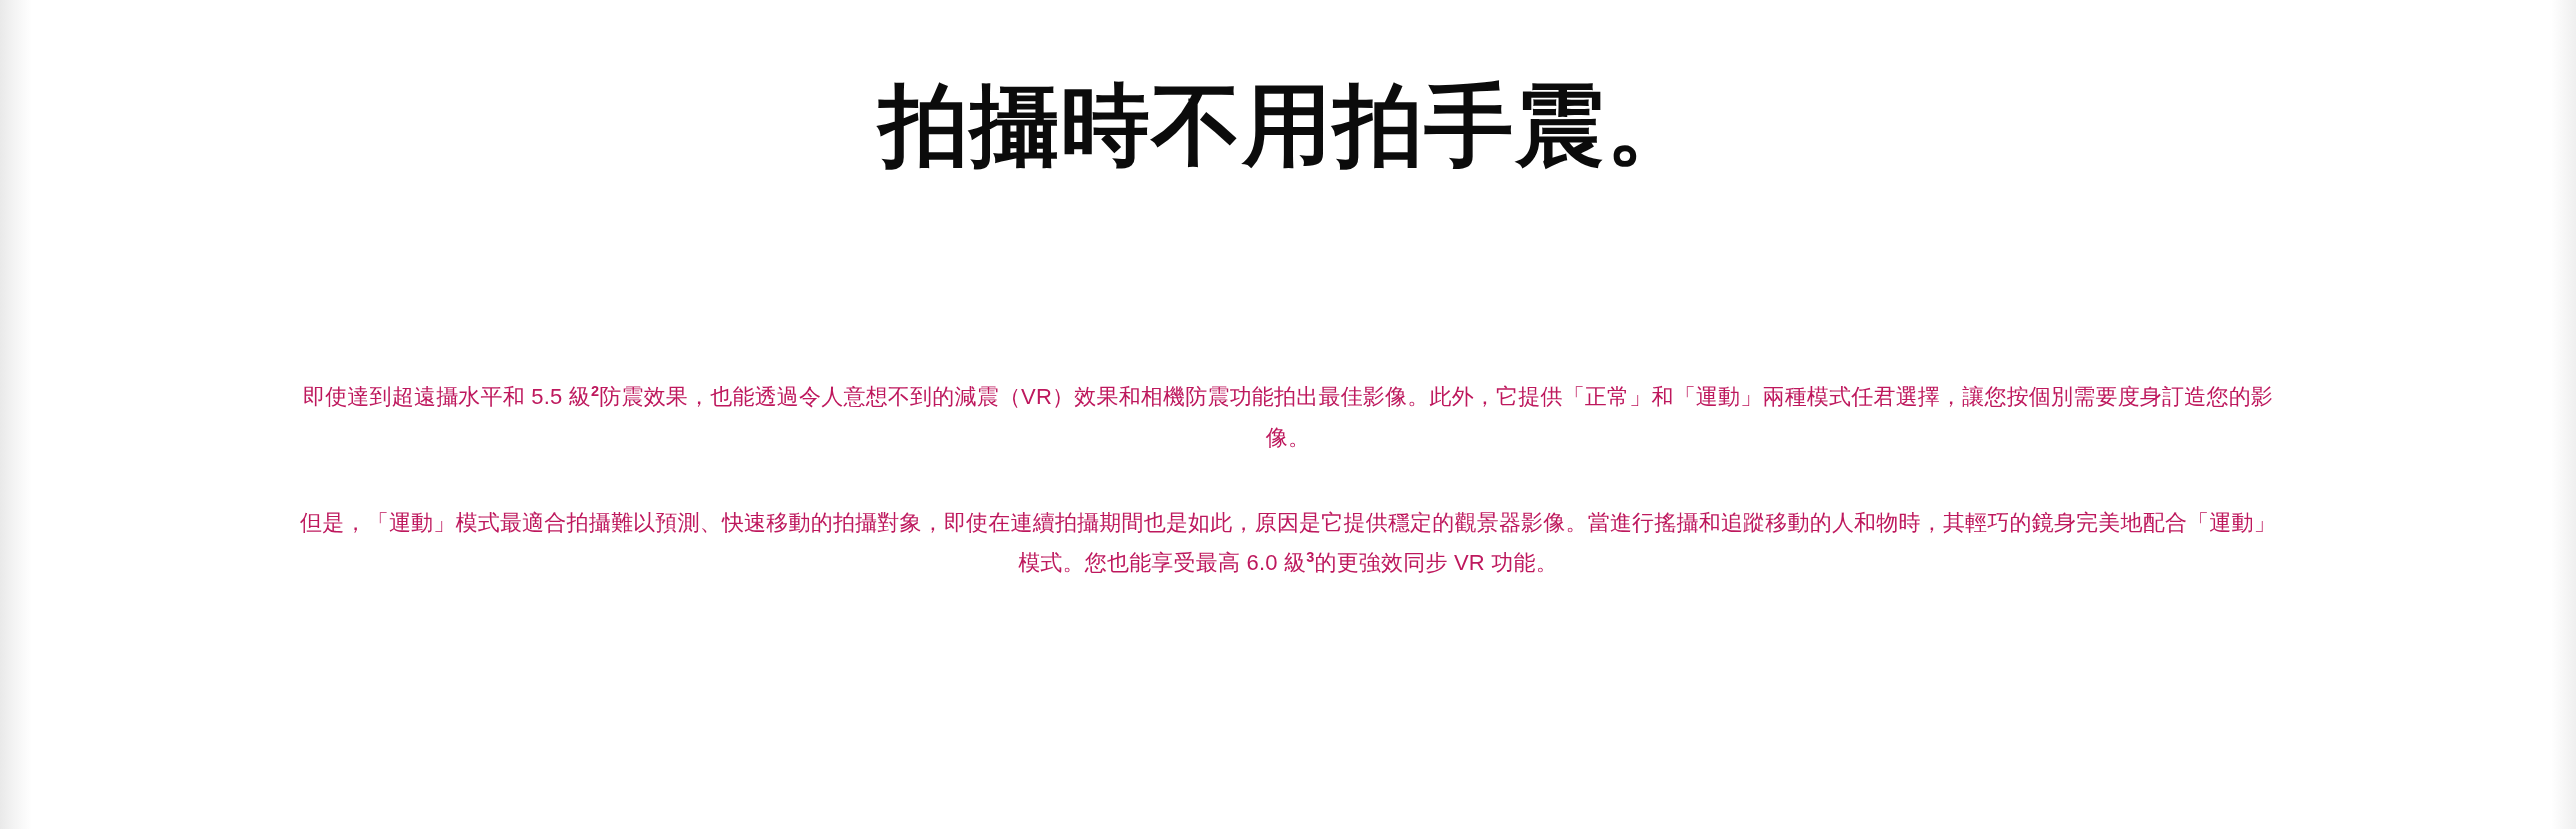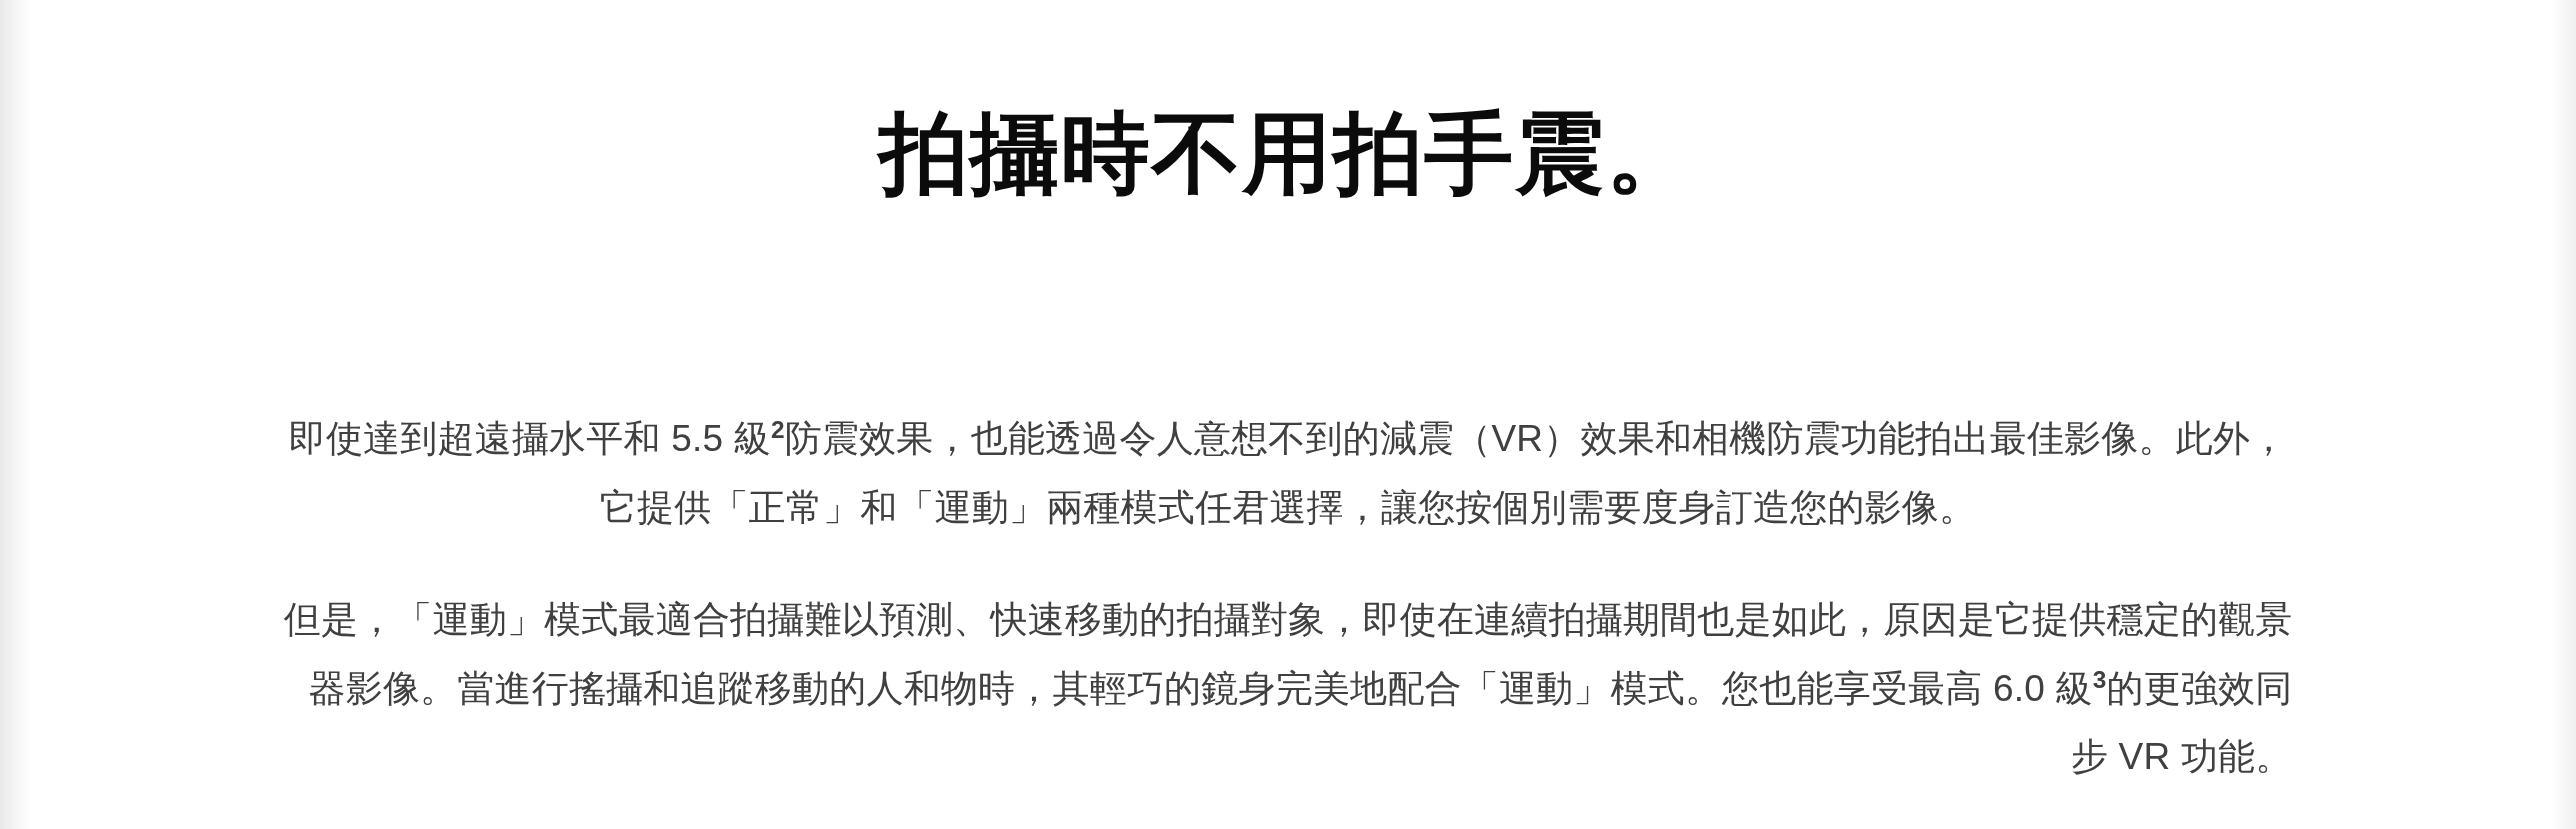--- a/index.html
+++ b/index.html
@@ -41,47 +41,47 @@
 
   .content {
     position: absolute;
     left: 0;
     top: 0;
     width: 2576px;
   }
 
   .headline {
     margin: 0;
-    padding-top: 102px;
+    padding-top: 74px;
     text-align: center;
     font-size: 89px;
     line-height: 1.15;
     font-weight: 700;
     letter-spacing: 1.9px;
     color: #0b0b0b;
   }
 
   .body-block {
     width: 2017px;
     margin: 0 auto;
   }
 
   .para {
-    margin: 4px;
+    margin: 13px;
     text-align: center;
-    font-size: 37px;
+    font-size: 22px;
     line-height: 1.85;
     font-weight: 400;
-    color: #404040;
+    color: #be185d;
     letter-spacing: 0.2px;
   }
 
   .para.p1 { margin-top: 201px; }
   .para.p2 { margin-top: 44px; }
-  .para.p3 { margin-top: 44px; text-align: right; }
+  .para.p3 { margin-top: 44px; }
 
   sup {
     font-size: 0.66em;
     font-weight: 700;
     vertical-align: super;
     line-height: 0;
   }
 </style>
 </head>
 <body>

